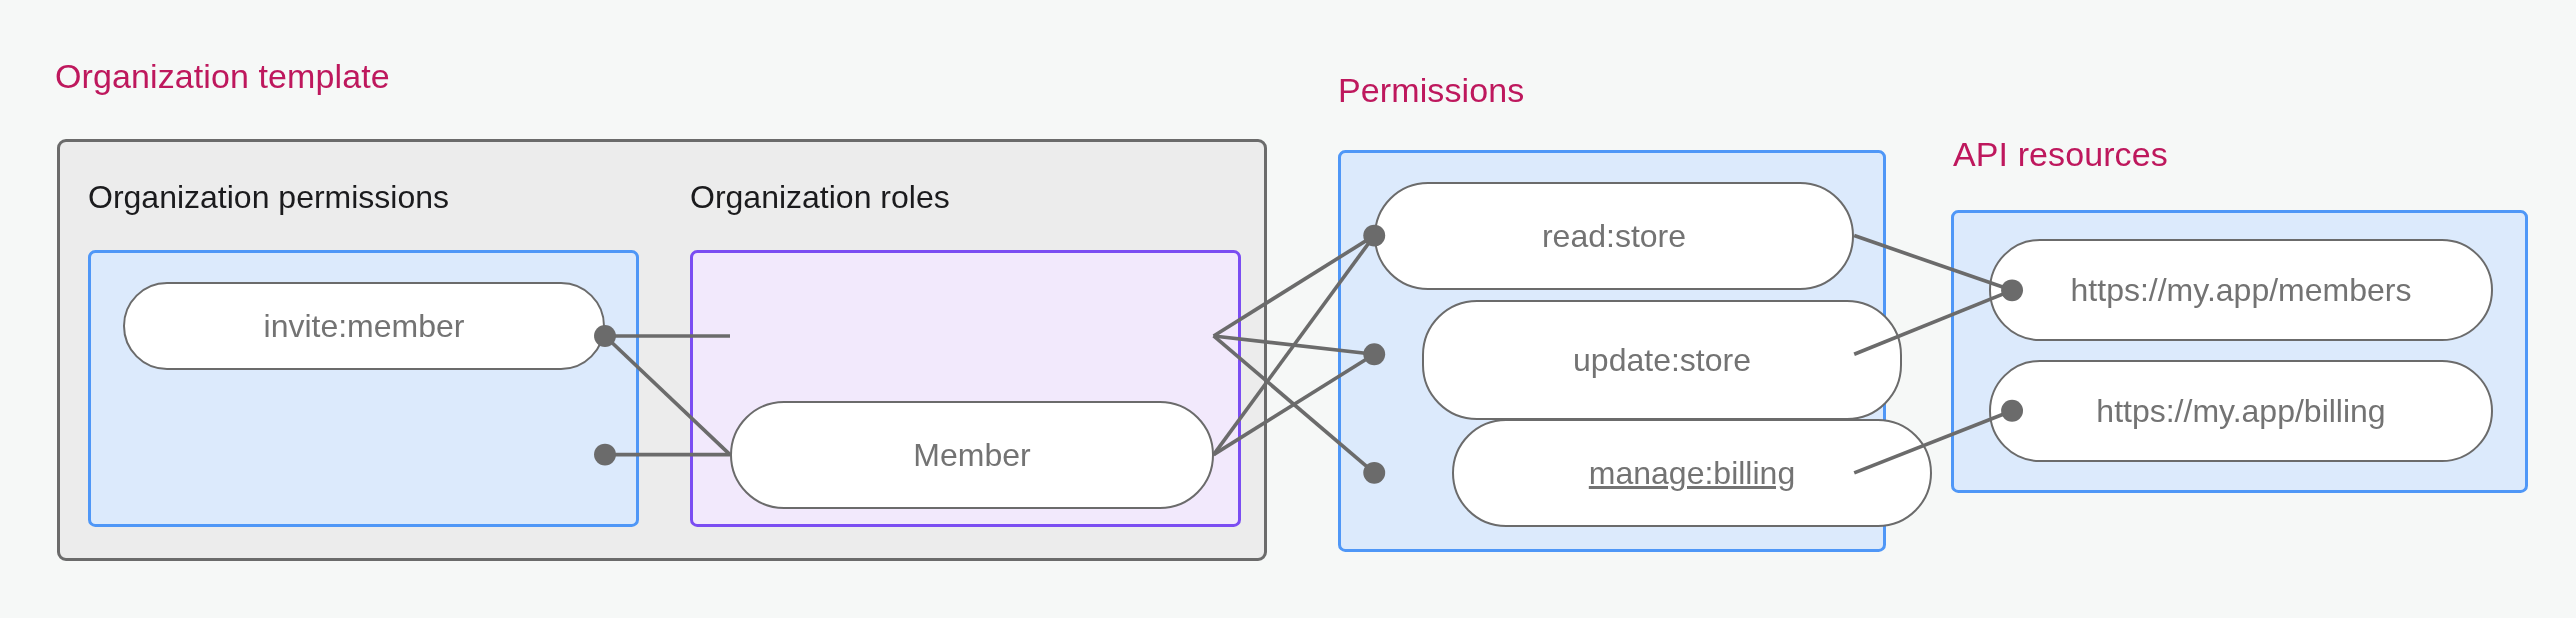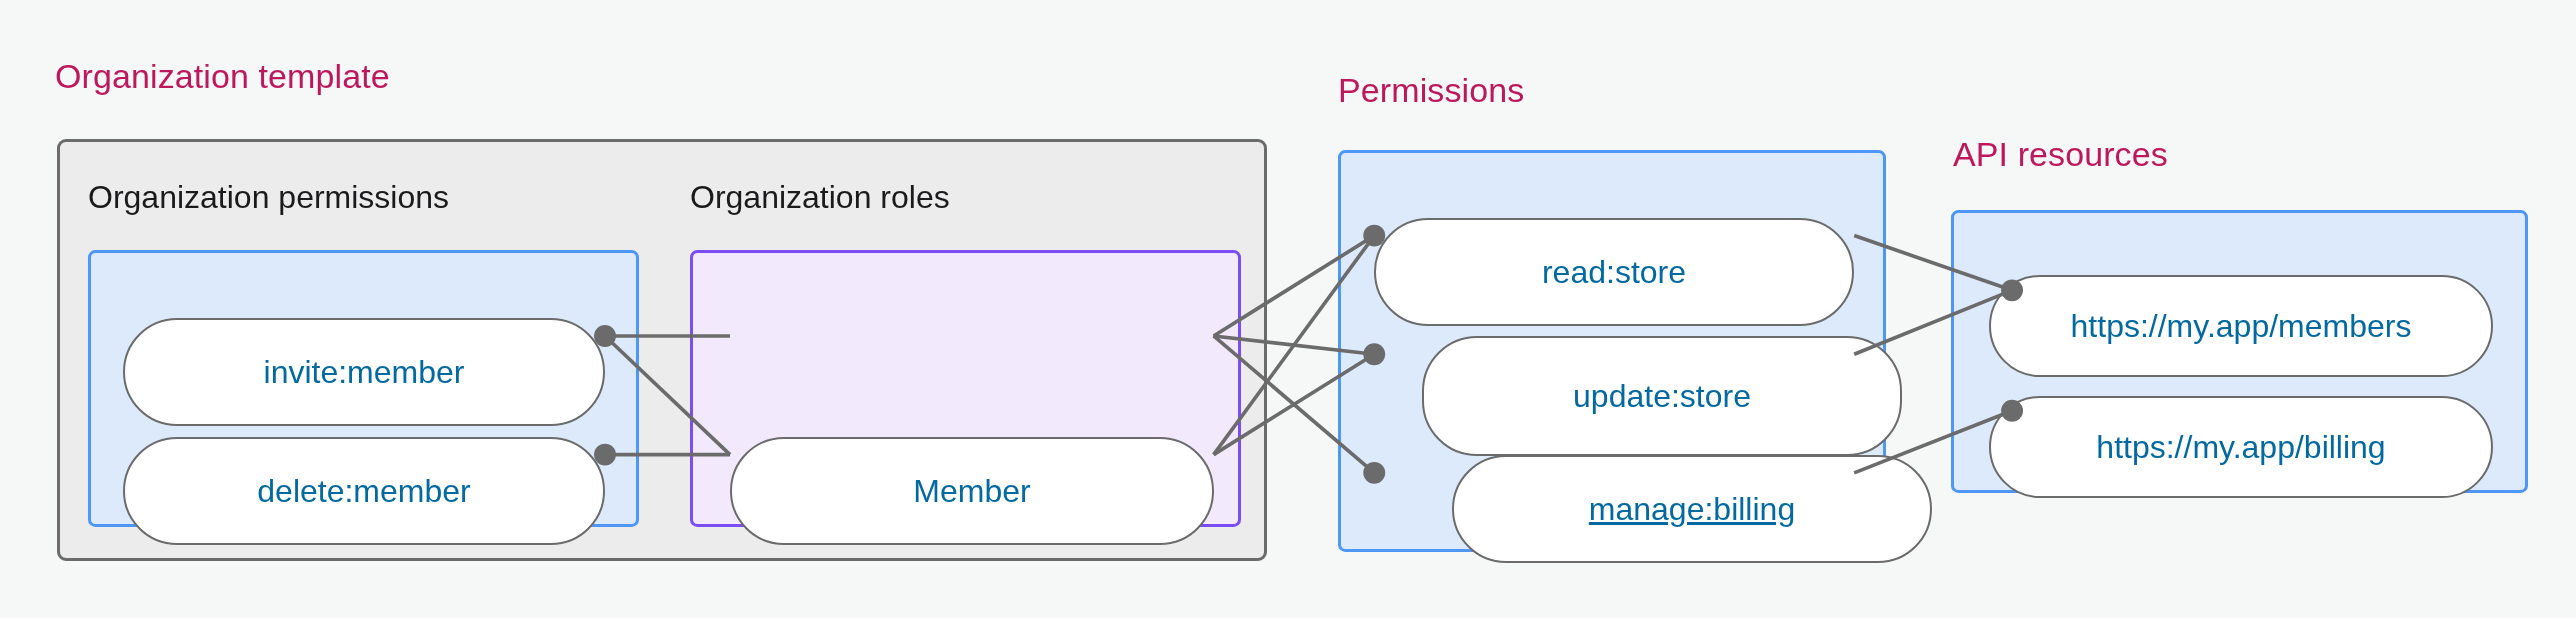--- a/index.html
+++ b/index.html
@@ -60,24 +60,23 @@
   .pill{
     position:absolute;
     background:#ffffff;
     border:2.7px solid #6b6b6b;
     border-radius:55px;
     box-sizing:border-box;
     display:flex;
     align-items:center;
     justify-content:center;
     font-size:32px;
-    color:#0369a1;
+    color:#737373;
     z-index:4;
     white-space:nowrap;
-    margin-top:36px;
   }
 </style>
 </head>
 <body>
 
 <div id="stage">
 
   <svg class="lines" viewBox="0 0 2823 678" width="2576" height="619" xmlns="http://www.w3.org/2000/svg">
     <g stroke="#6b6b6b" stroke-width="4" fill="none">
 
@@ -113,22 +112,21 @@
   <div class="group-label" style="left:55px;top:57px;">Organization template</div>
 
   <div class="outer-box" style="left:57px;top:139px;width:1210px;height:422px;"></div>
 
   <div class="sub-label" style="left:88px;top:179px;">Organization permissions</div>
 
   <div class="sub-label" style="left:690px;top:179px;">Organization roles</div>
 
   <div class="blue-box" style="left:88px;top:250px;width:551px;height:277px;"></div>
 
-  <div class="pill" style="left:123px;top:282px;width:482px;height:108px;text-align:center;">invite:member</div>
-  <div class="pill" style="left:123px;top:401px;width:482px;height:108px;">delete:member</div>
+  <div class="pill" style="left:123px;top:282px;width:482px;height:88px;text-align:center;">invite:member</div>
 
   <div class="purple-box" style="left:690px;top:250px;width:551px;height:277px;"></div>
 
   <div class="pill" style="left:730px;top:401px;width:484px;height:108px;">Member</div>
 
   <div class="group-label" style="left:1338px;top:71px;">Permissions</div>
 
   <div class="blue-box" style="left:1338px;top:150px;width:548px;height:402px;"></div>
 
   <div class="pill" style="left:1374px;top:182px;width:480px;height:108px;">read:store</div>

